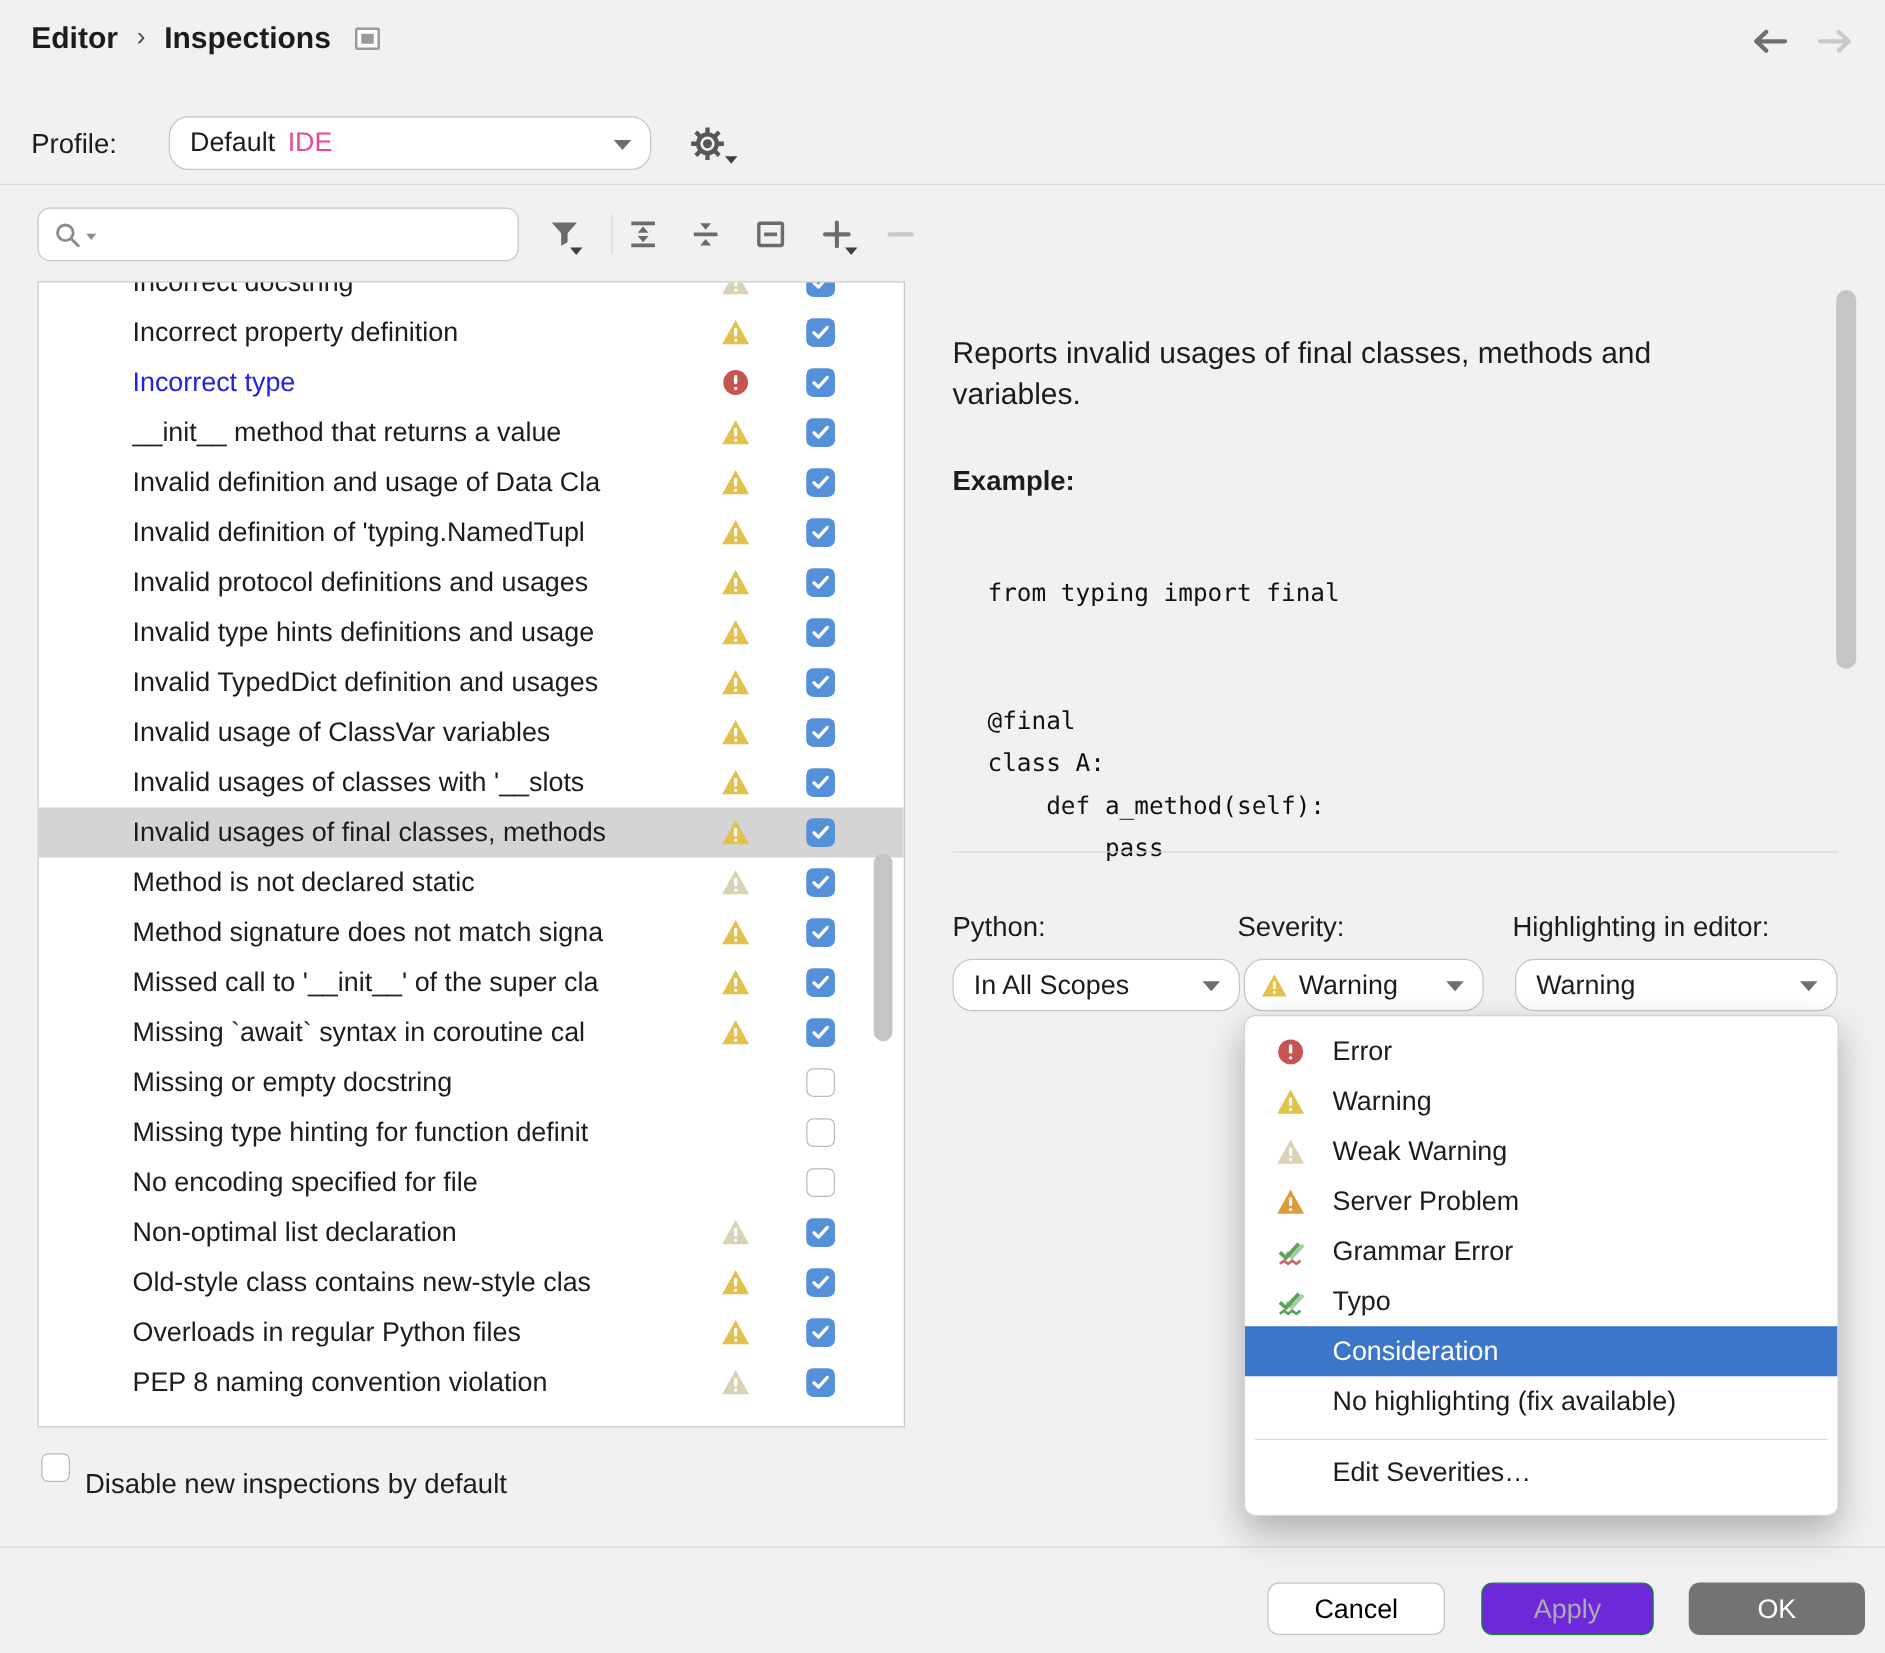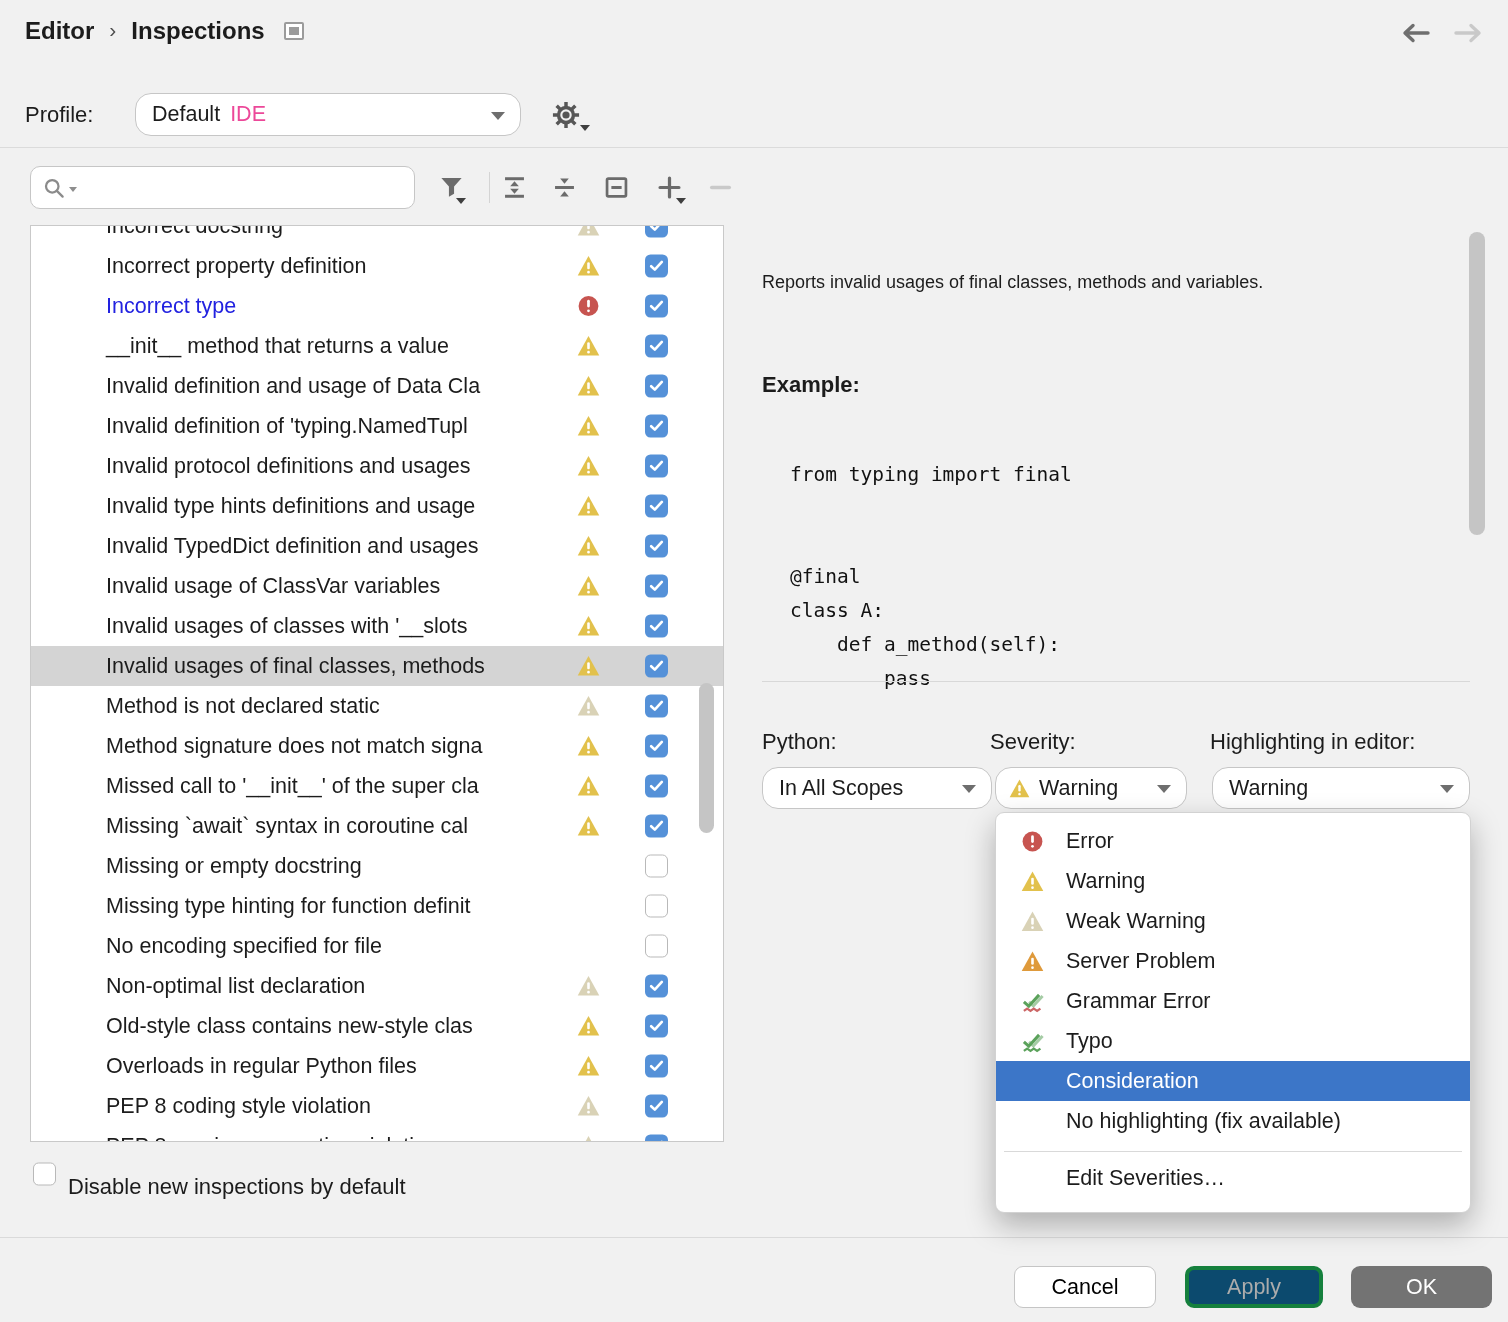--- a/index.html
+++ b/index.html
@@ -36,21 +36,21 @@
   .row{height:40px;position:relative;}
   .row.selected{background:#D4D4D4;}
   .row-label{position:absolute;left:75px;top:50%;transform:translateY(-50%);font-size:21.5px;white-space:nowrap;}
   .row-label.link{color:#2222E0;}
   .row-sev{position:absolute;left:546px;top:50%;transform:translateY(-50%);width:23px;height:23px;}
   .sev-icon{display:inline-block;width:23px;height:23px;}
   .checkbox{position:absolute;left:614px;top:50%;transform:translateY(-50%);width:23px;height:23px;border-radius:5.5px;background:#fff;border:1.5px solid #B9B9B9;box-sizing:border-box;display:flex;align-items:center;justify-content:center;}
   .checkbox.checked{background:#5591D8;border:none;}
   .list-thumb{position:absolute;left:668px;top:457px;width:15px;height:150px;border-radius:8px;background:#C5C5C5;}
   
-  .description{position:absolute;left:762px;top:266px;width:656px;font-size:18px;line-height:33px;}
+  .description{position:absolute;left:762px;top:266px;width:656px;font-size:24px;line-height:33px;}
   .example-label{position:absolute;left:762px;top:372px;font-size:22px;font-weight:bold;}
   .code{position:absolute;left:790px;top:438px;font-family:"DejaVu Sans Mono",monospace;font-size:19.5px;line-height:34px;white-space:pre;color:#111;}
   .details-sep{position:absolute;left:762px;top:681px;width:708px;height:1px;background:#D8D8D8;}
   .opt-label{position:absolute;top:729px;font-size:22px;}
   .scope-label{left:762px;}
   .severity-label{left:990px;}
   .highlight-label{left:1210px;}
   .scope-combo{left:762px;top:767px;width:230px;height:42px;}
   .severity-combo{left:995px;top:767px;width:192px;height:42px;gap:9px;padding-left:13px;}
   .highlight-combo{left:1212px;top:767px;width:258px;height:42px;}
@@ -61,21 +61,21 @@
   .menu-item .menu-ic{width:23px;height:23px;margin-left:25px;flex:none;}
   .menu-item .mi-label{margin-left:22px;white-space:nowrap;}
   .menu-item.selected{background:#3C76C8;color:#fff;}
   .menu-sep{height:1px;background:#D9D9D9;margin:10px 8px 6px;}
   
   .footer-check{position:absolute;left:33px;top:1174px;}
   .footer-check-label{position:absolute;left:68px;top:1174px;font-size:22px;}
   .bottom-sep{position:absolute;left:0;top:1237px;width:1508px;height:1px;background:#DADADA;}
   .btn{position:absolute;top:1266px;height:42px;border-radius:9px;font-size:21.5px;display:flex;align-items:center;justify-content:center;box-sizing:border-box;cursor:default;}
   .btn-cancel{left:1014px;width:142px;background:#fff;border:1px solid #C5C5C5;}
-  .btn-apply{left:1185px;width:138px;background:#0c4a6e;border:4px solid #15803d;color:#ACACAC;}
+  .btn-apply{left:1185px;width:138px;background:#6d28d9;border:1px solid #15803d;color:#ACACAC;}
   .btn-ok{left:1351px;width:141px;background:#737373;color:#fff;border:none;}
 </style>
 </head>
 <body>
 
 <div class="breadcrumb">
   <span>Editor</span>
   <span class="crumb-sep">›</span>
   <span>Inspections</span>
   <span class="panel-icon"></span>
@@ -412,33 +412,20 @@
             <rect x="7.1" y="5.4" width="1.8" height="4.9" rx=".9" fill="#fff"></rect>
             <rect x="7.1" y="11.3" width="1.8" height="1.9" rx=".9" fill="#fff"></rect>
           </svg></span>
         <span class="checkbox checked">
           <svg viewBox="0 0 14 12" width="15" height="13">
             <path d="M2 6.2 5.4 9.4 12 2.2" fill="none" stroke="#fff" stroke-width="2.4" stroke-linecap="round" stroke-linejoin="round"></path>
           </svg>
         </span>
       </div>
       <div class="row">
-        <span class="row-label">PEP 8 coding style violation</span>
-        <span class="sev-icon row-sev"><svg viewBox="0 0 16 16" width="100%" height="100%">
-            <path d="M8 1.1 15.5 14.6H.5Z" fill="#D9D2B6"></path>
-            <rect x="7.1" y="5.4" width="1.8" height="4.9" rx=".9" fill="#fff"></rect>
-            <rect x="7.1" y="11.3" width="1.8" height="1.9" rx=".9" fill="#fff"></rect>
-          </svg></span>
-        <span class="checkbox checked">
-          <svg viewBox="0 0 14 12" width="15" height="13">
-            <path d="M2 6.2 5.4 9.4 12 2.2" fill="none" stroke="#fff" stroke-width="2.4" stroke-linecap="round" stroke-linejoin="round"></path>
-          </svg>
-        </span>
-      </div>
-      <div class="row">
         <span class="row-label">PEP 8 naming convention violation</span>
         <span class="sev-icon row-sev"><svg viewBox="0 0 16 16" width="100%" height="100%">
             <path d="M8 1.1 15.5 14.6H.5Z" fill="#D9D2B6"></path>
             <rect x="7.1" y="5.4" width="1.8" height="4.9" rx=".9" fill="#fff"></rect>
             <rect x="7.1" y="11.3" width="1.8" height="1.9" rx=".9" fill="#fff"></rect>
           </svg></span>
         <span class="checkbox checked">
           <svg viewBox="0 0 14 12" width="15" height="13">
             <path d="M2 6.2 5.4 9.4 12 2.2" fill="none" stroke="#fff" stroke-width="2.4" stroke-linecap="round" stroke-linejoin="round"></path>
           </svg>

